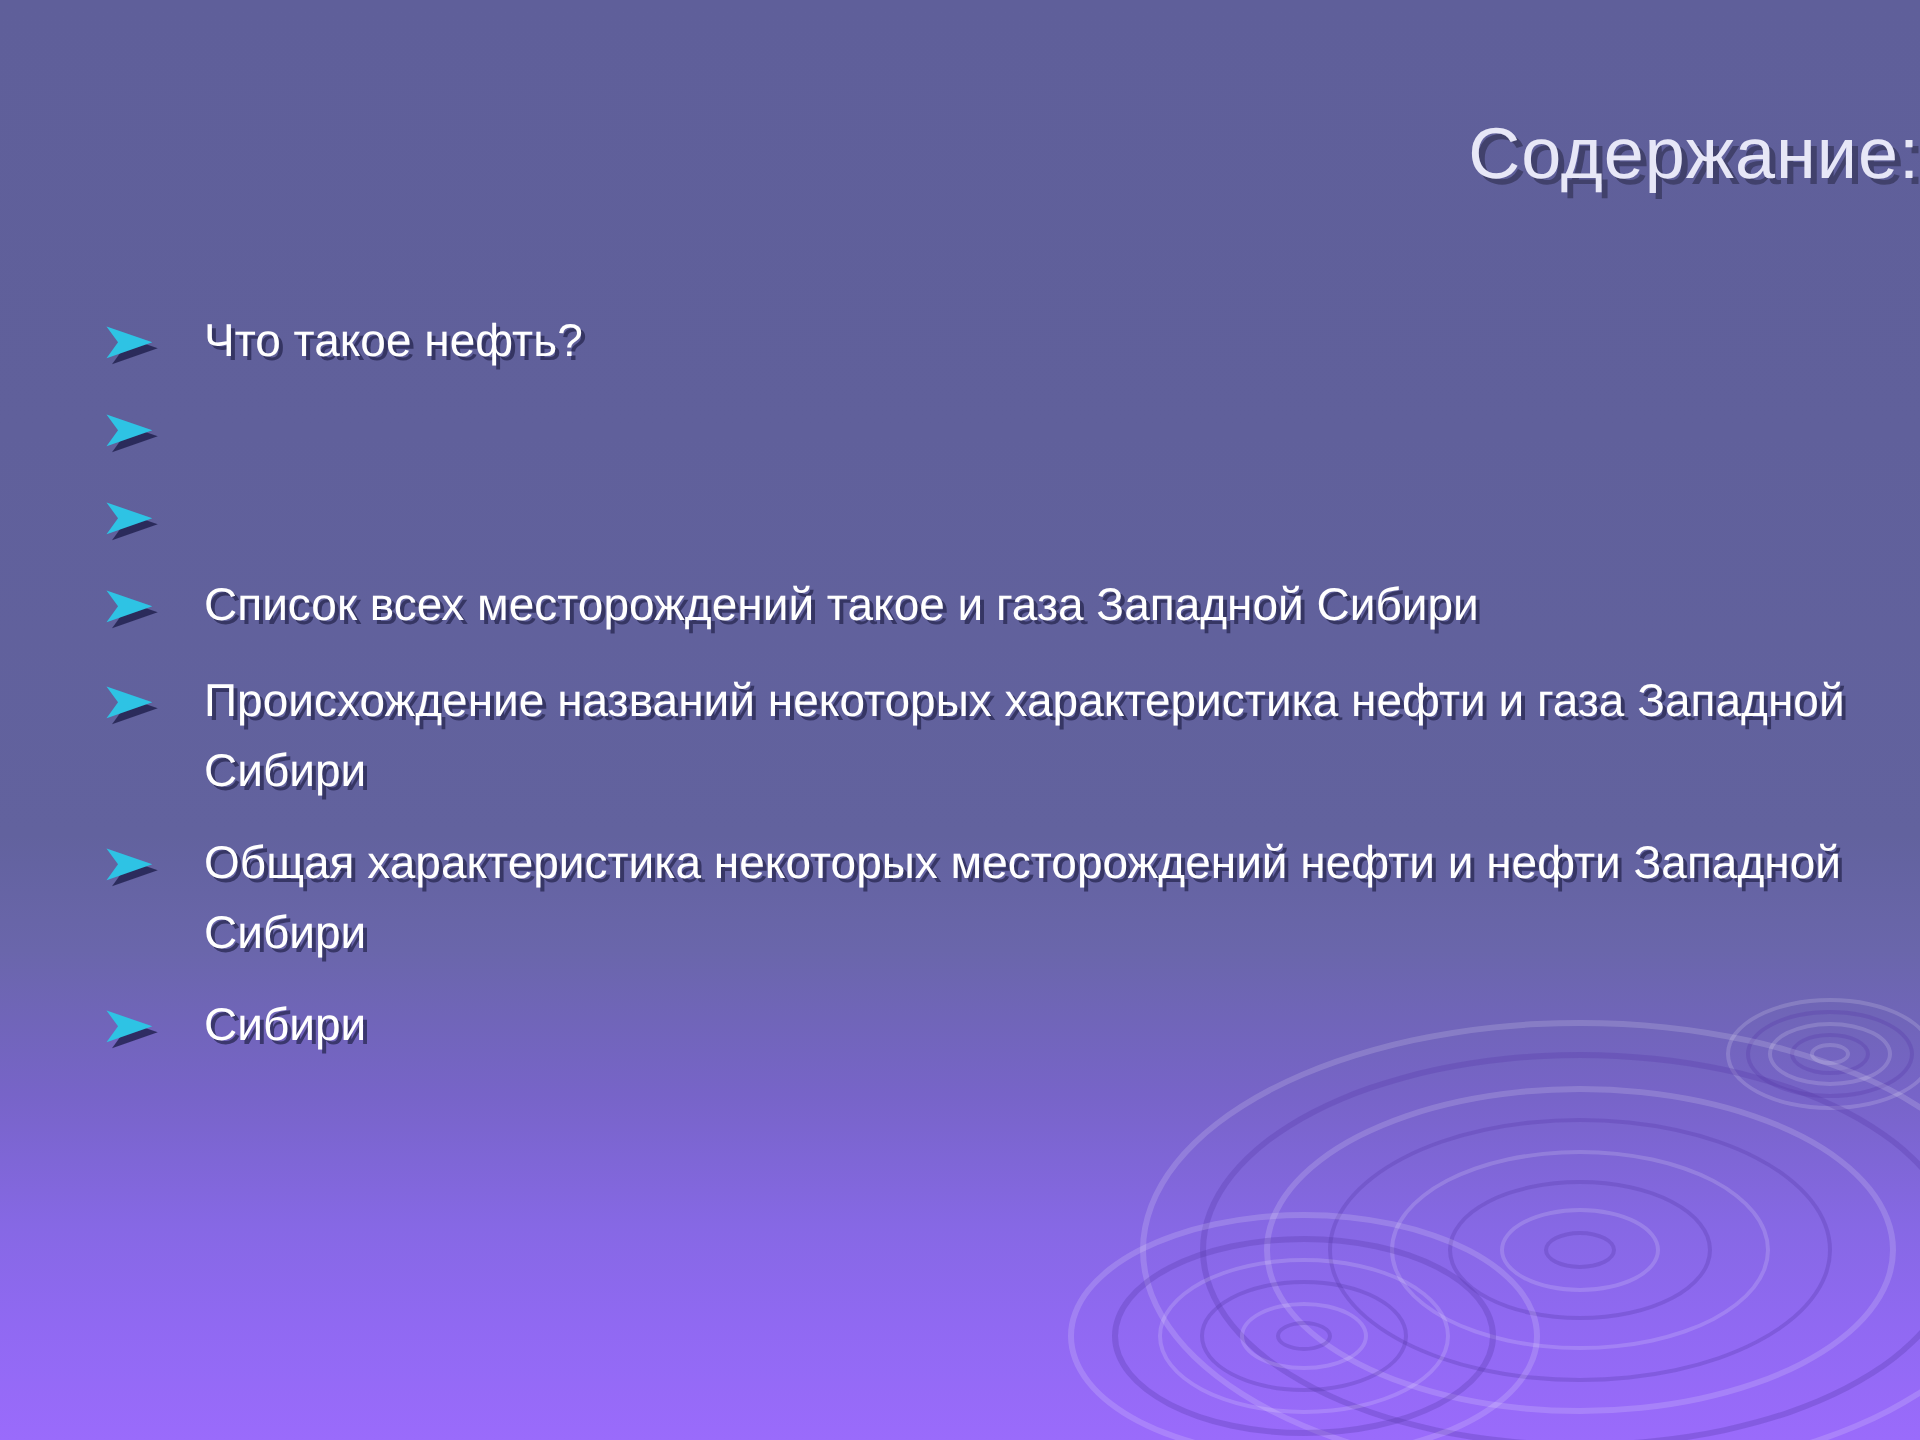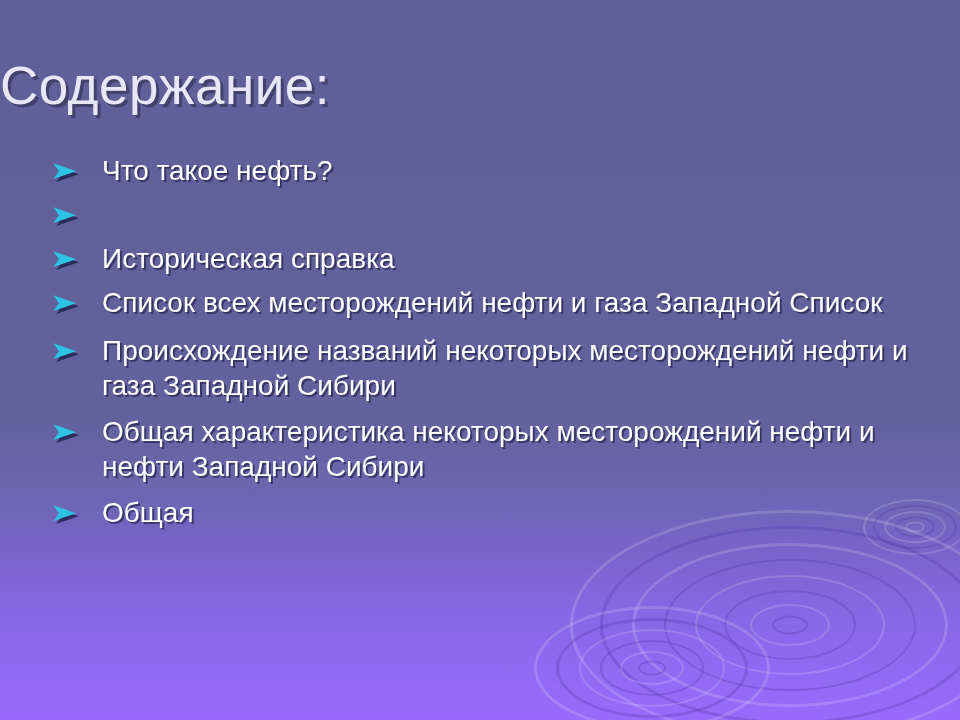--- a/index.html
+++ b/index.html
@@ -52,22 +52,22 @@
     top: 50%;
     transform: translate(-50%, -50%);
   }
 
   
   #title {
     position: absolute;
     left: 0;
     top: 58px;
     width: 960px;
-    text-align: left;
-    font-size: 53px;
+    text-align: right;
+    font-size: 36px;
     line-height: 1.05;
     color: #e7e7f7;
     letter-spacing: 0.5px;
     text-shadow: 3px 3px 0 rgba(40,40,70,0.55);
     white-space: nowrap;
   }
 
   
   #toc {
     position: absolute;
@@ -92,21 +92,21 @@
     font-weight: bold;
     text-shadow: 2px 3px 0 rgba(25,25,70,0.75);
     transform: scaleX(1.35);
     transform-origin: left center;
     box-sizing: border-box;
     user-select: none;
   }
   .toc-text {
     flex: 1 1 auto;
     color: #ffffff;
-    font-size: 28px;
+    font-size: 23px;
     line-height: 35px;
     text-shadow: 2px 2px 0 rgba(35,35,75,0.70);
     padding-top: 1px;
   }
 
   
   .toc-item.gap-sm { margin-bottom: 6px; }
   .toc-item.gap-md { margin-bottom: 10px; }
 </style>
 </head>
@@ -154,38 +154,37 @@
       <span class="toc-bullet">➤</span>
       <span class="toc-text">Что такое нефть?</span>
     </div>
 
     <div class="toc-item gap-sm">
       <span class="toc-bullet">➤</span>
     </div>
 
     <div class="toc-item gap-sm">
       <span class="toc-bullet">➤</span>
-      <span class="toc-text">Историческая справка</span>
     </div>
 
     <div class="toc-item gap-md">
       <span class="toc-bullet">➤</span>
-      <span class="toc-text">Список всех месторождений нефти и газа Западной Список</span>
+      <span class="toc-text">Список всех месторождений такое и газа Западной Сибири</span>
     </div>
 
     <div class="toc-item gap-md">
       <span class="toc-bullet">➤</span>
-      <span class="toc-text">Происхождение названий некоторых месторождений нефти и газа Западной Сибири</span>
+      <span class="toc-text">Происхождение названий некоторых характеристика нефти и газа Западной Сибири</span>
     </div>
 
     <div class="toc-item gap-md">
       <span class="toc-bullet">➤</span>
       <span class="toc-text">Общая характеристика некоторых месторождений нефти и нефти Западной Сибири</span>
     </div>
 
     <div class="toc-item">
       <span class="toc-bullet">➤</span>
-      <span class="toc-text">Общая</span>
+      <span class="toc-text">Сибири</span>
     </div>
 
   </div>
 
 </div>
 
 </body></html>

